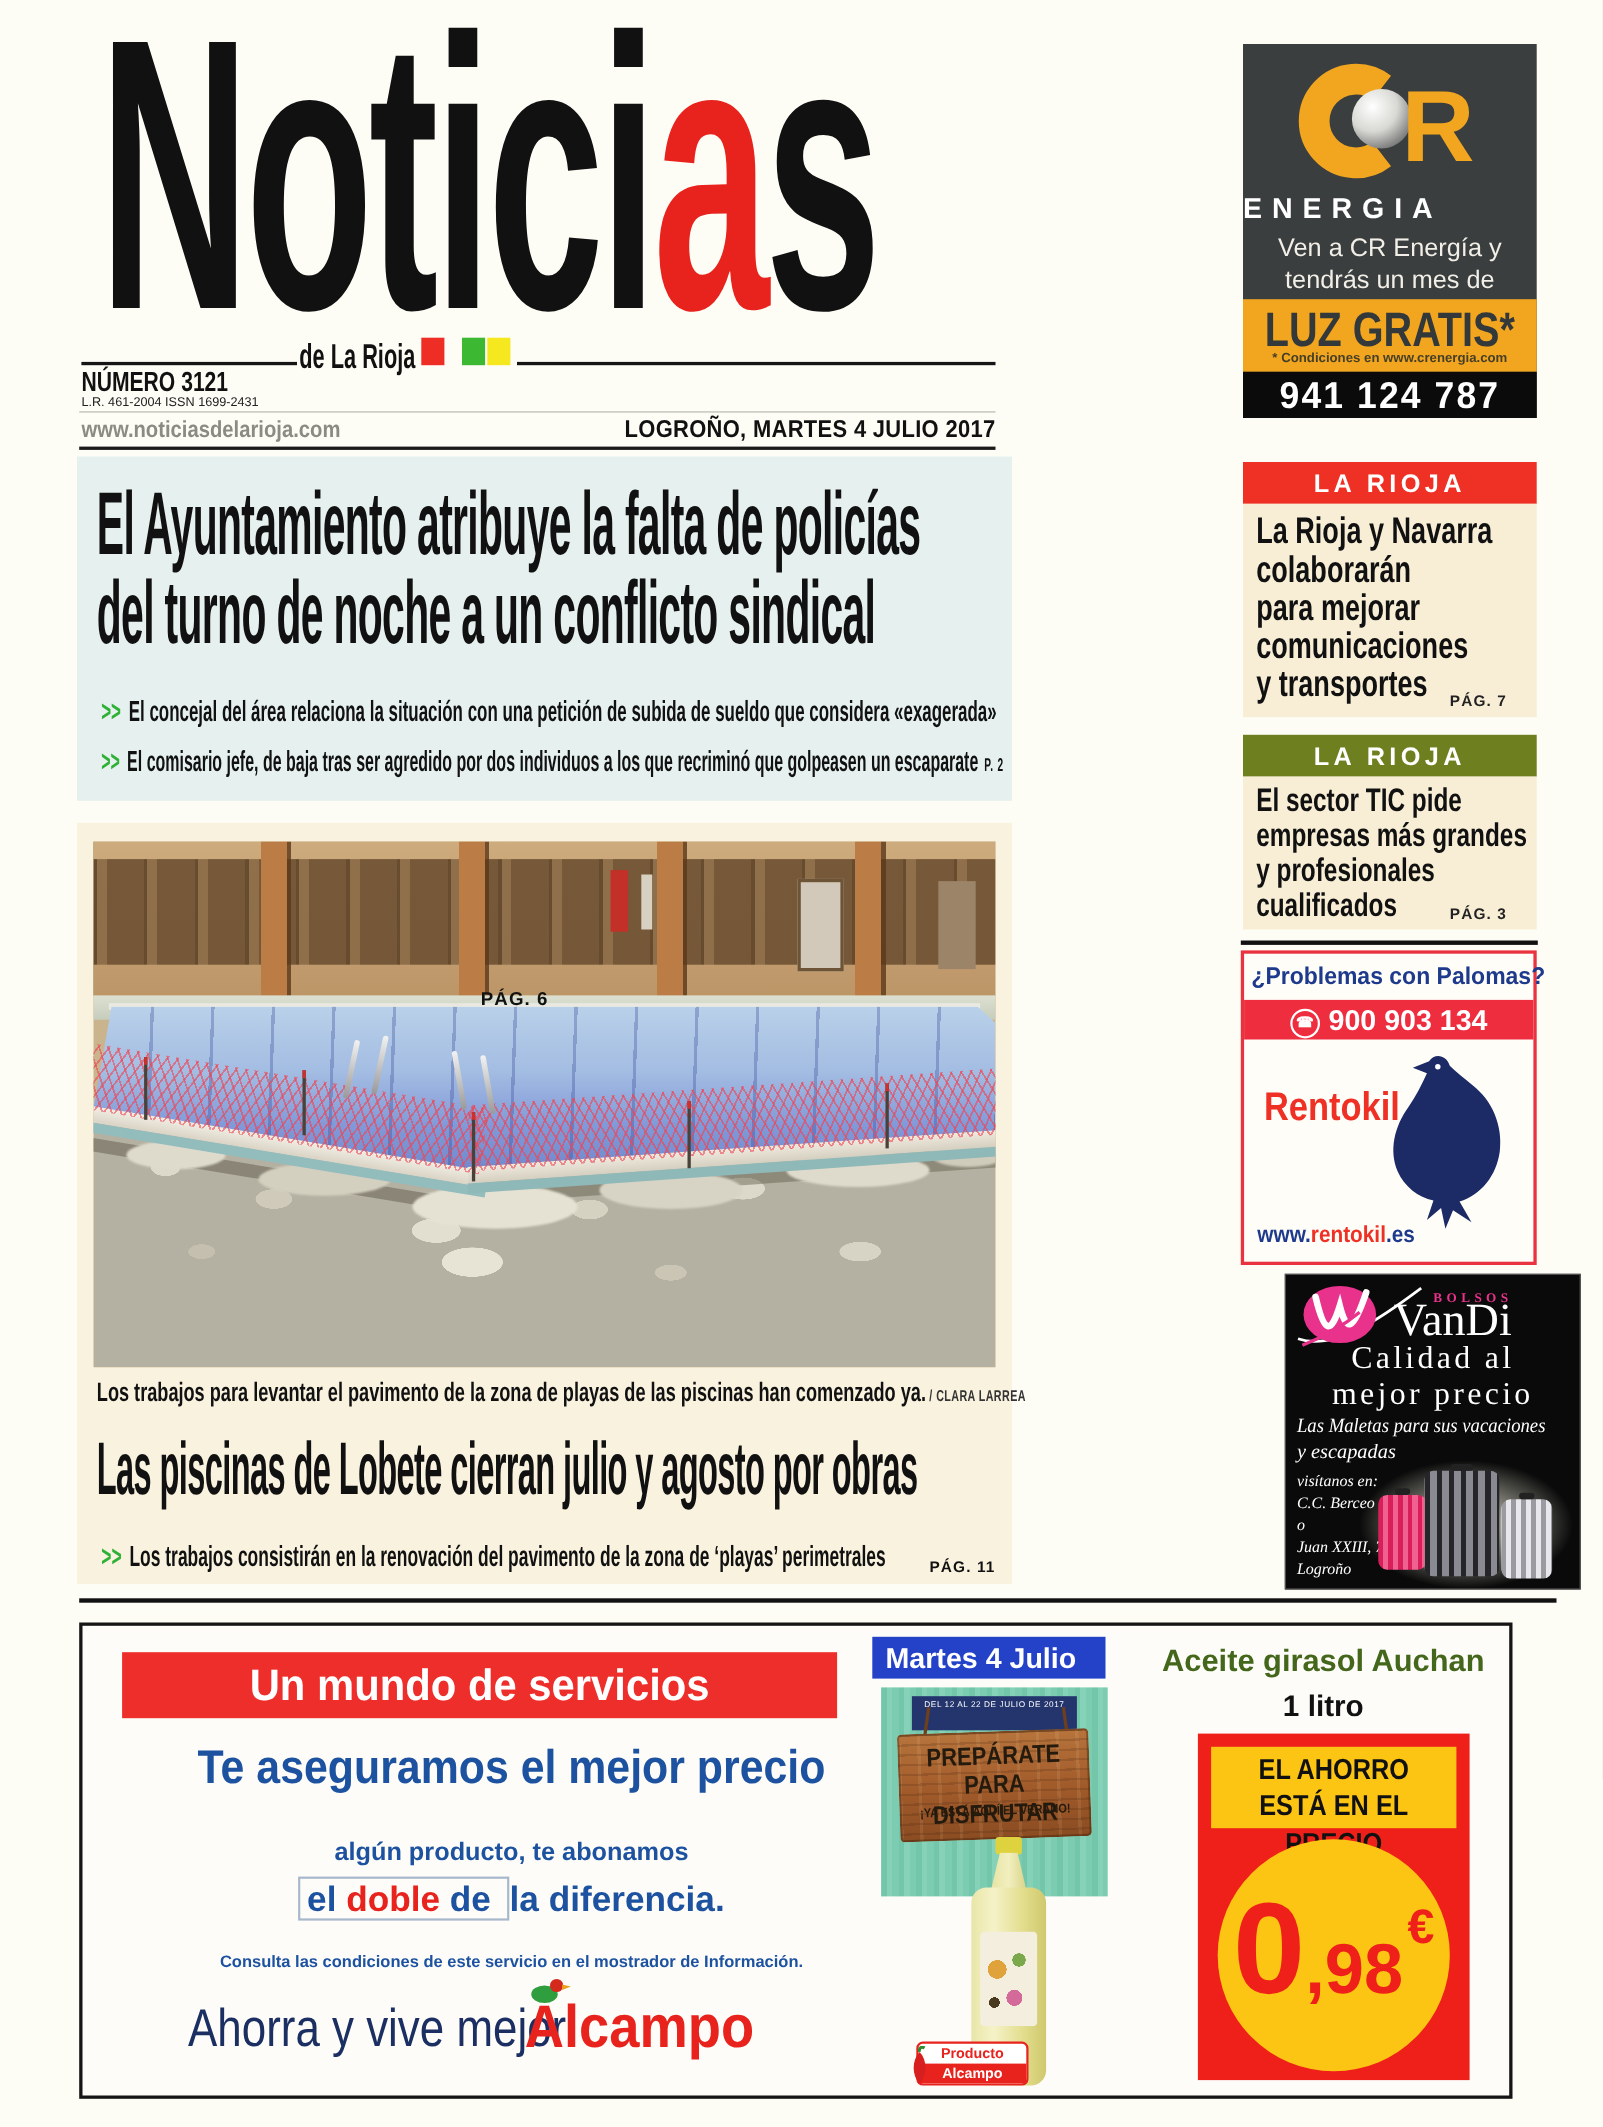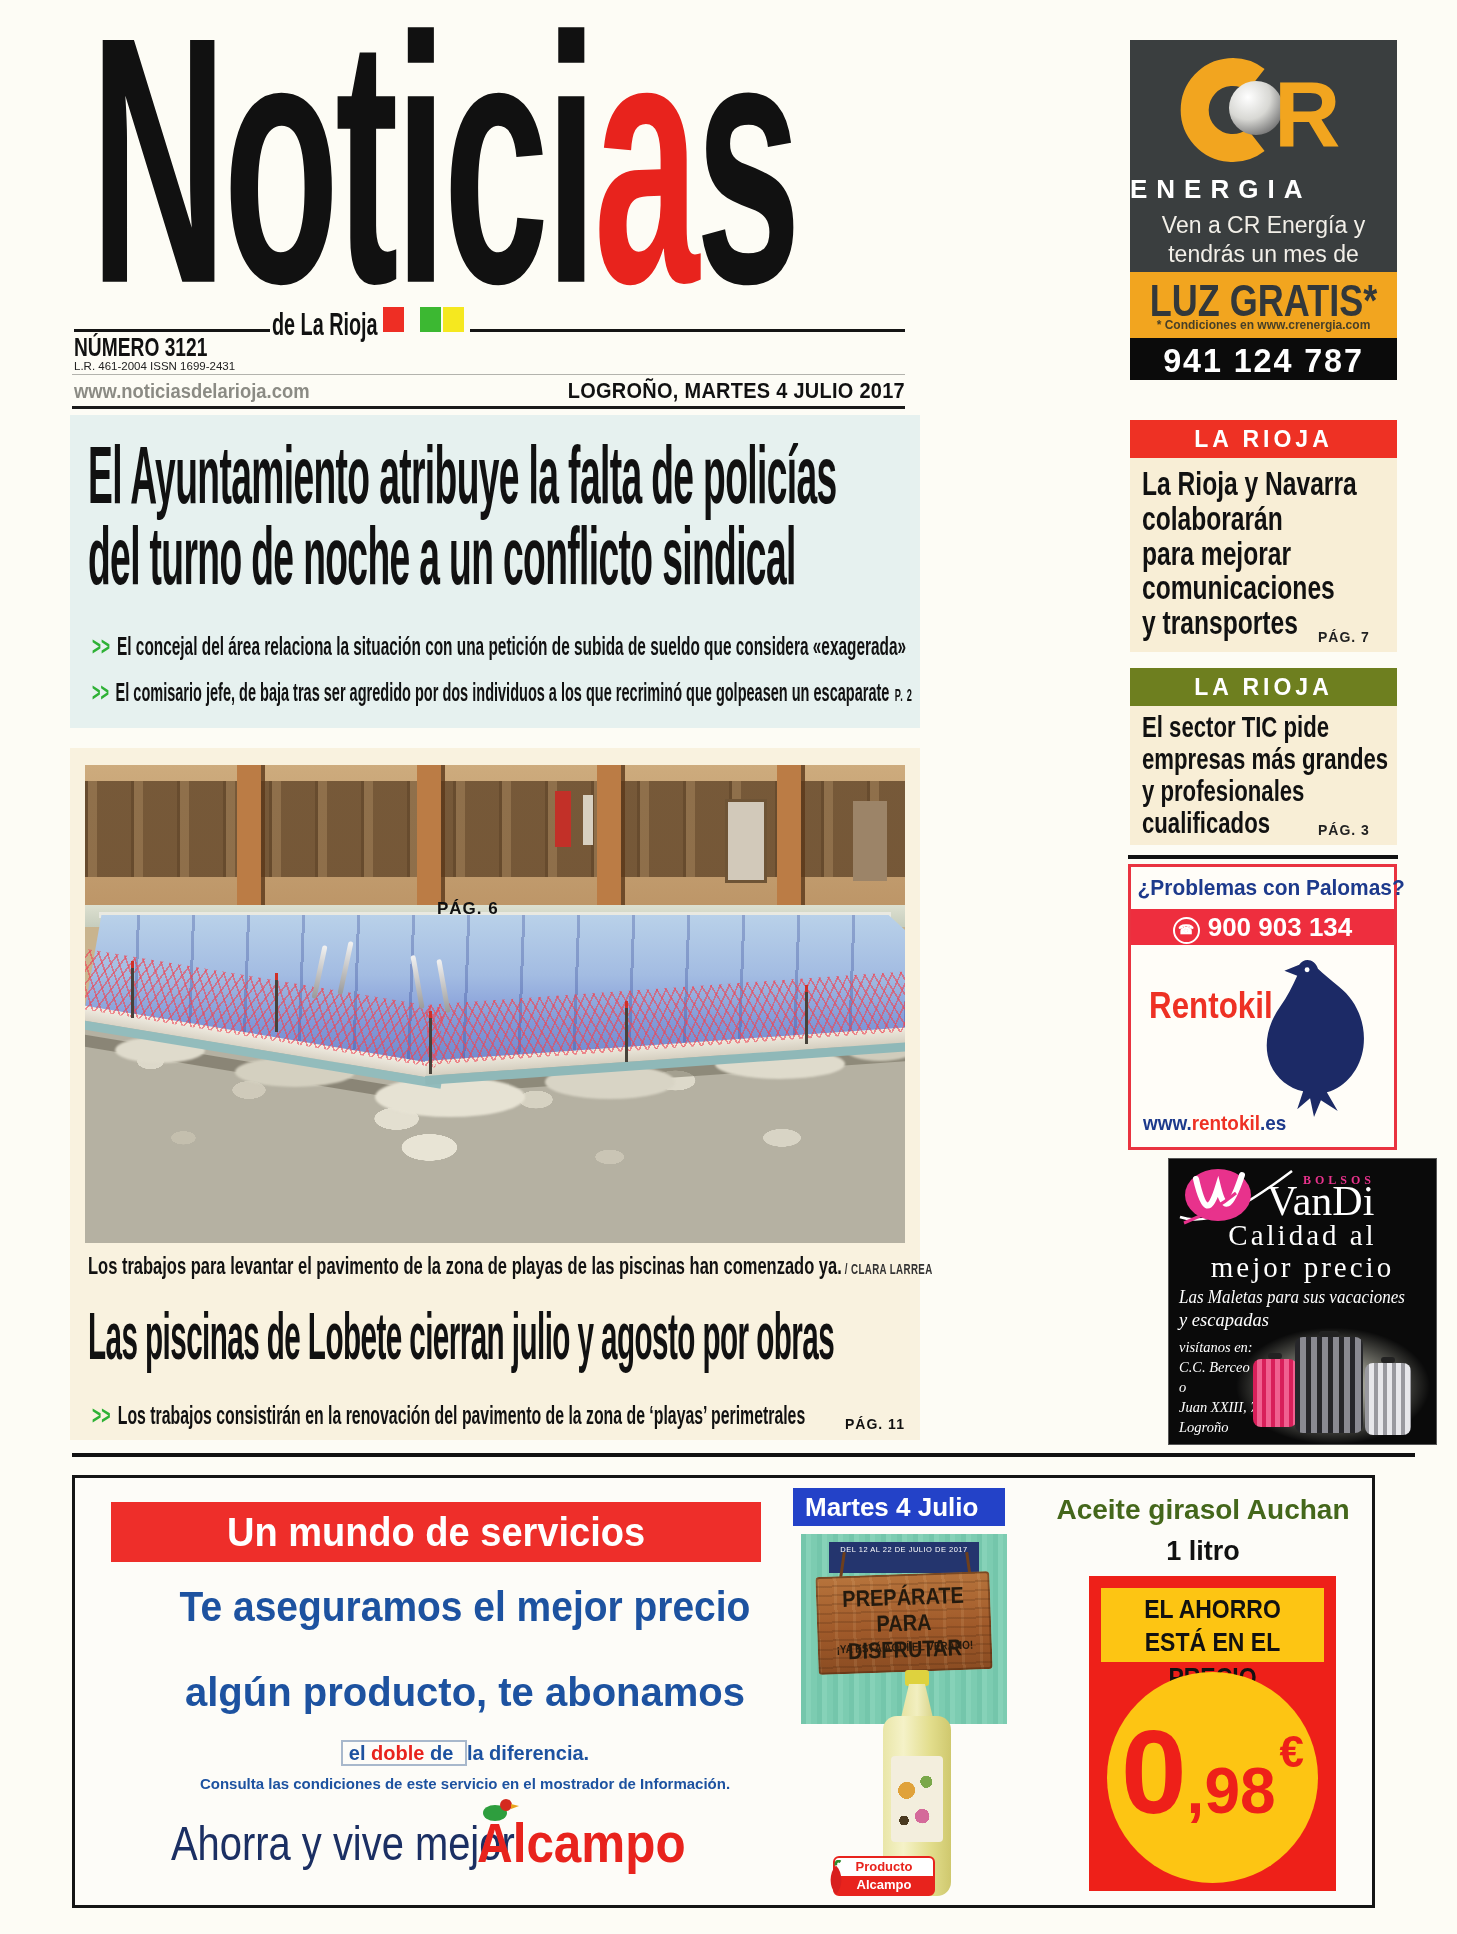--- a/index.html
+++ b/index.html
@@ -183,22 +183,22 @@
   .bot-rule{left:72px;top:1453px;width:1343px;height:4px;background:#111;}
   .bx{left:72px;top:1475px;width:1303px;height:433px;background:#fdfcf8;border:3px solid #151515;box-sizing:border-box;}
   .bx > div{position:absolute;}
   .bx-banner{left:36px;top:24px;width:650px;height:60px;background:#ee2e2a;}
   .bx-banner span{display:block;width:100%;text-align:center;line-height:60px;color:#fff;
                   font-size:40px;font-weight:bold;transform:scale(0.95,1);transform-origin:center top;}
   .bx-blue{color:#1d52a0;font-weight:bold;text-align:center;width:760px;left:10px;
            transform-origin:center top;}
   .bx-l1{top:104px;font-size:41px;transform:scale(0.95,1.05);}
   .bx-l2{top:154px;font-size:33px;}
-  .bx-l3{top:192px;font-size:40px;}
-  .bx-l4{top:230px;font-size:20px;margin-top:34px;}
+  .bx-l3{top:192px;font-size:23px;}
+  .bx-l4{top:230px;font-size:32px;}
   .bx-l4 .red{color:#e8231d;}
   .bx-l4 .boxed{border:2px solid #a8b8cc;padding:0 6px;}
   .bx-cond{top:297px;font-size:15px;}
   .bx-slogan{left:96px;top:338px;color:#1b2f63;font-size:42px;transform:scale(0.95,1.15);transform-origin:left top;}
   .bx-logo{left:402px;top:334px;color:#e8231d;font-size:52px;font-weight:bold;
            transform:scale(0.95,1.05);transform-origin:left top;}
   .bx-bird{left:404px;top:316px;width:40px;height:30px;}
   .bx-day{left:718px;top:10px;width:212px;height:38px;background:#2342c8;}
   .bx-day span{display:block;width:100%;text-align:left;line-height:38px;color:#fff;font-size:26px;font-weight:bold;padding-left:12px;}
   .ts{left:726px;top:56px;width:206px;height:190px;overflow:hidden;

